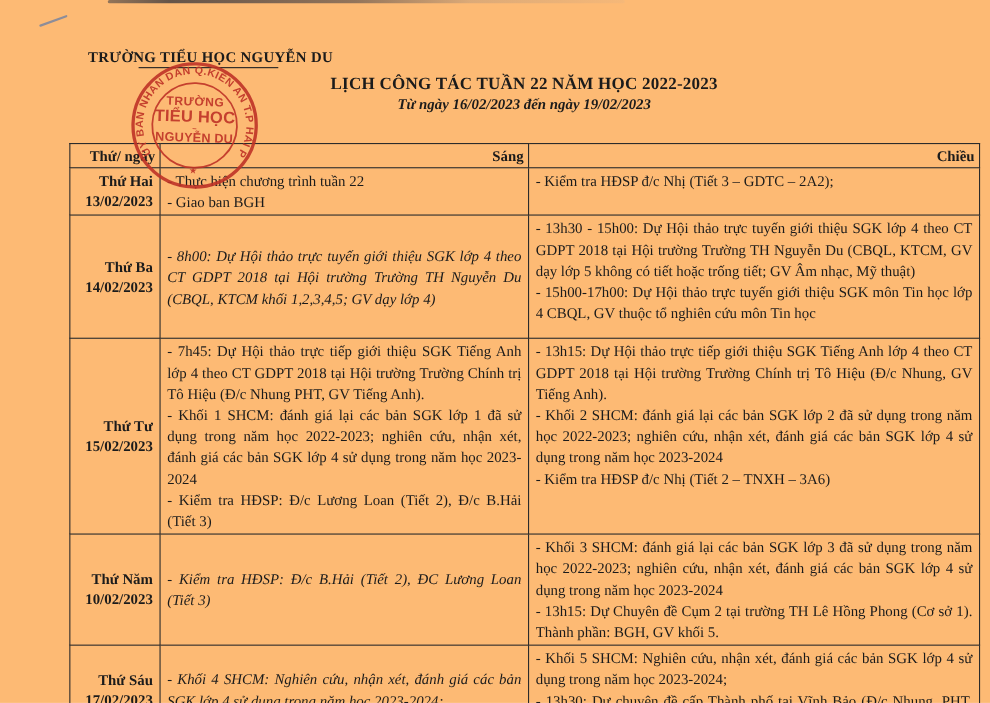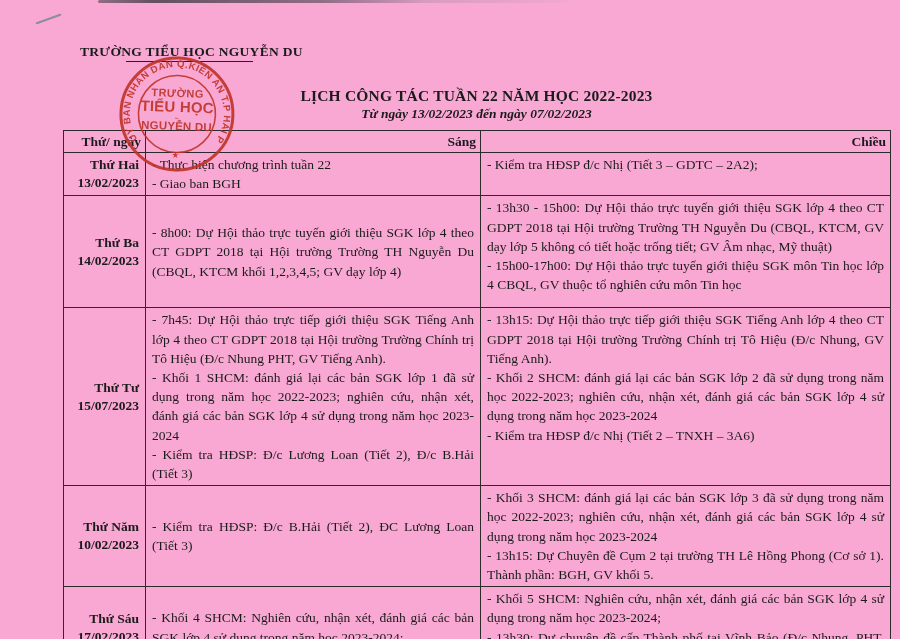--- a/index.html
+++ b/index.html
@@ -1,46 +1,46 @@
 <!DOCTYPE html>
 <html><head>
 <meta charset="utf-8">
 <style>
   * { margin:0; padding:0; box-sizing:border-box; }
   html,body { width:900px; height:639px; }
   body {
     font-family:"Liberation Serif","DejaVu Serif",serif;
     background:#ffffff; color:#1b1b1b; position:relative; overflow:hidden;
   }
-  .page { position:absolute; inset:0; background:#f9a8d4; }
+  .page { position:absolute; inset:0; background:#fdba74; }
 
   
   .scan-edge { position:absolute; left:98px; top:0; width:470px; height:3px;
     background:linear-gradient(90deg, rgba(60,60,66,.55) 0%, rgba(50,50,58,.75) 12%, rgba(60,60,70,.55) 48%, rgba(120,120,130,.25) 70%, rgba(160,160,170,.08) 100%);
     border-radius:2px; }
   .pen-mark { position:absolute; left:35px; top:18px; width:27px; height:2px;
     background:#8d8d99; transform:rotate(-20deg); border-radius:2px; }
 
   .school-name { position:absolute; left:80px; top:44px; font-size:13.5px;
     font-weight:bold; letter-spacing:.3px; }
   .name-underline { position:absolute; left:126px; top:61px; width:127px; height:1.4px; background:#222; }
 
-  .title-wrap { position:absolute; left:63px; top:87px; width:827px; text-align:center; }
+  .title-wrap { position:absolute; left:63px; top:68px; width:827px; text-align:center; }
   .doc-title { font-size:15.5px; font-weight:bold; letter-spacing:.2px; }
   .doc-subtitle { font-size:13.5px; font-style:italic; font-weight:600; margin-top:1px; }
 
   
   table.schedule { position:absolute; left:63px; top:130px; width:827px;
     border-collapse:collapse; table-layout:fixed; font-size:13.5px; }
   col.c-day { width:82px; } col.c-morning { width:335px; } col.c-afternoon { width:410px; }
   .schedule th, .schedule td { border:1.5px solid #2b2b2b; padding:2px 6px; }
   .schedule th { font-weight:bold; font-size:13.5px; text-align:right; padding:2px 4px; }
   td.day { text-align:right; font-weight:bold; vertical-align:middle; line-height:18px; }
   td.cell { vertical-align:top; line-height:19.2px; }
-  td.cell.v-mid { vertical-align:middle; }
+  td.cell.v-mid { vertical-align:middle;font-style:italic; }
   td.cell p { text-align:justify; }
   tr.hrow { height:22px; } tr.r0 { height:38px; } tr.r1 { height:112px; }
   tr.r2 { height:135px; } tr.r3 { height:96px; } tr.r4 { height:78px; }
 
   
   .stamp { position:absolute; left:117px; top:52px; width:120px; height:120px;
     opacity:.9; transform:rotate(2deg); pointer-events:none; }
   .stamp svg { position:absolute; inset:0; overflow:visible; }
   .stamp-center { position:absolute; left:0; right:0; top:35px; text-align:center;
     color:#bf3327; font-family:"Liberation Sans","DejaVu Sans",sans-serif;
@@ -56,21 +56,21 @@
 <div class="page">
 
   <div class="scan-edge"></div>
   <div class="pen-mark"></div>
 
   <div class="school-name">TRƯỜNG TIỂU HỌC NGUYỄN DU</div>
   <div class="name-underline"></div>
 
   <div class="title-wrap">
     <div class="doc-title">LỊCH CÔNG TÁC TUẦN 22 NĂM HỌC 2022-2023</div>
-    <div class="doc-subtitle">Từ ngày 13/02/2023 đến ngày 07/02/2023</div>
+    <div class="doc-subtitle">Từ ngày 16/02/2023 đến ngày 19/02/2023</div>
   </div>
 
   <table class="schedule">
     <colgroup>
         <col class="c-day">
         <col class="c-morning">
         <col class="c-afternoon">
       </colgroup>
     <tbody>
         <tr class="hrow">
@@ -103,21 +103,21 @@
       </td>
       <td class="cell">
         <p>- 13h30 - 15h00: Dự Hội thảo trực tuyến giới thiệu SGK lớp 4 theo CT GDPT 2018 tại Hội trường Trường TH Nguyễn Du (CBQL, KTCM, GV dạy lớp 5 không có tiết hoặc trống tiết; GV Âm nhạc, Mỹ thuật)</p>
         <p>- 15h00-17h00: Dự Hội thảo trực tuyến giới thiệu SGK môn Tin học lớp 4 CBQL, GV thuộc tổ nghiên cứu môn Tin học</p>
       </td>
     </tr>
 
     <tr class="r2">
       <td class="day">
         <div>Thứ Tư</div>
-        <div>15/07/2023</div>
+        <div>15/02/2023</div>
       </td>
       <td class="cell">
         <p>- 7h45: Dự Hội thảo trực tiếp giới thiệu SGK Tiếng Anh lớp 4 theo CT GDPT 2018 tại Hội trường Trường Chính trị Tô Hiệu (Đ/c Nhung PHT, GV Tiếng Anh).</p>
         <p>- Khối 1 SHCM: đánh giá lại các bản SGK lớp 1 đã sử dụng trong năm học 2022-2023; nghiên cứu, nhận xét, đánh giá các bản SGK lớp 4 sử dụng trong năm học 2023-2024</p>
         <p>- Kiểm tra HĐSP: Đ/c Lương Loan (Tiết 2), Đ/c B.Hải (Tiết 3)</p>
       </td>
       <td class="cell">
         <p>- 13h15: Dự Hội thảo trực tiếp giới thiệu SGK Tiếng Anh lớp 4 theo CT GDPT 2018 tại Hội trường Trường Chính trị Tô Hiệu (Đ/c Nhung, GV Tiếng Anh).</p>
         <p>- Khối 2 SHCM: đánh giá lại các bản SGK lớp 2 đã sử dụng trong năm học 2022-2023; nghiên cứu, nhận xét, đánh giá các bản SGK lớp 4 sử dụng trong năm học 2023-2024</p>
         <p>- Kiểm tra HĐSP đ/c Nhị (Tiết 2 – TNXH – 3A6)</p>

